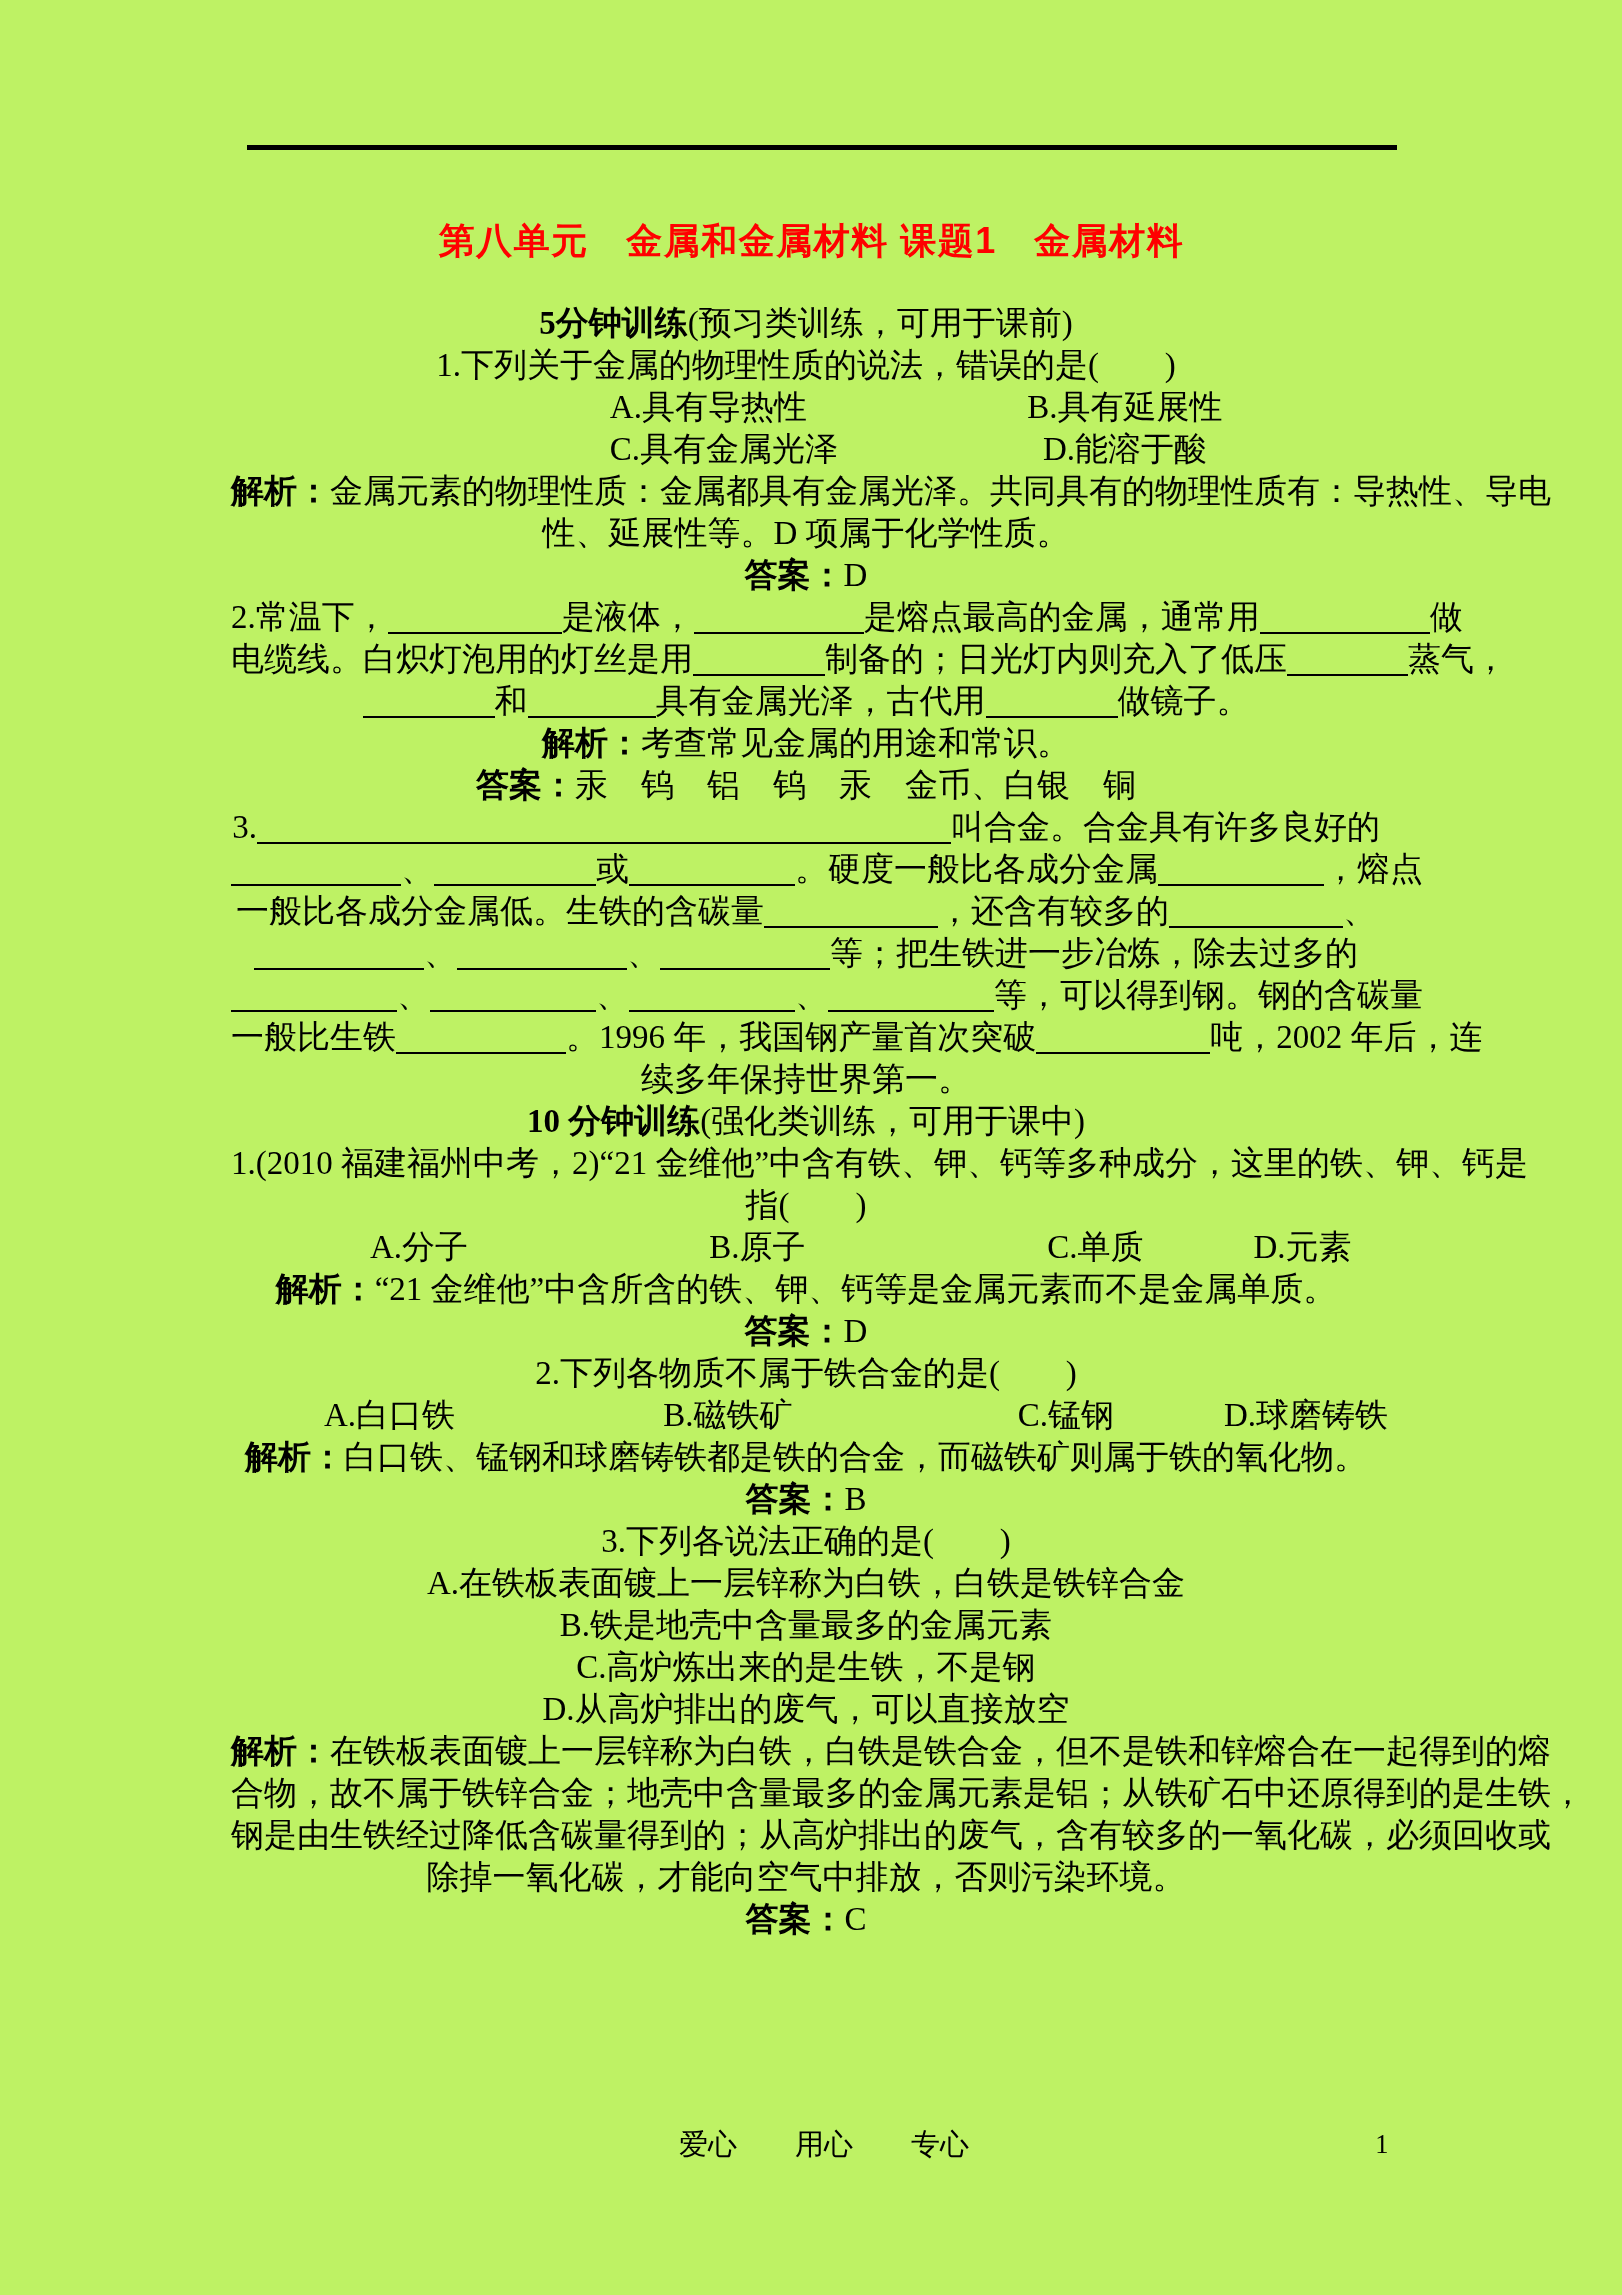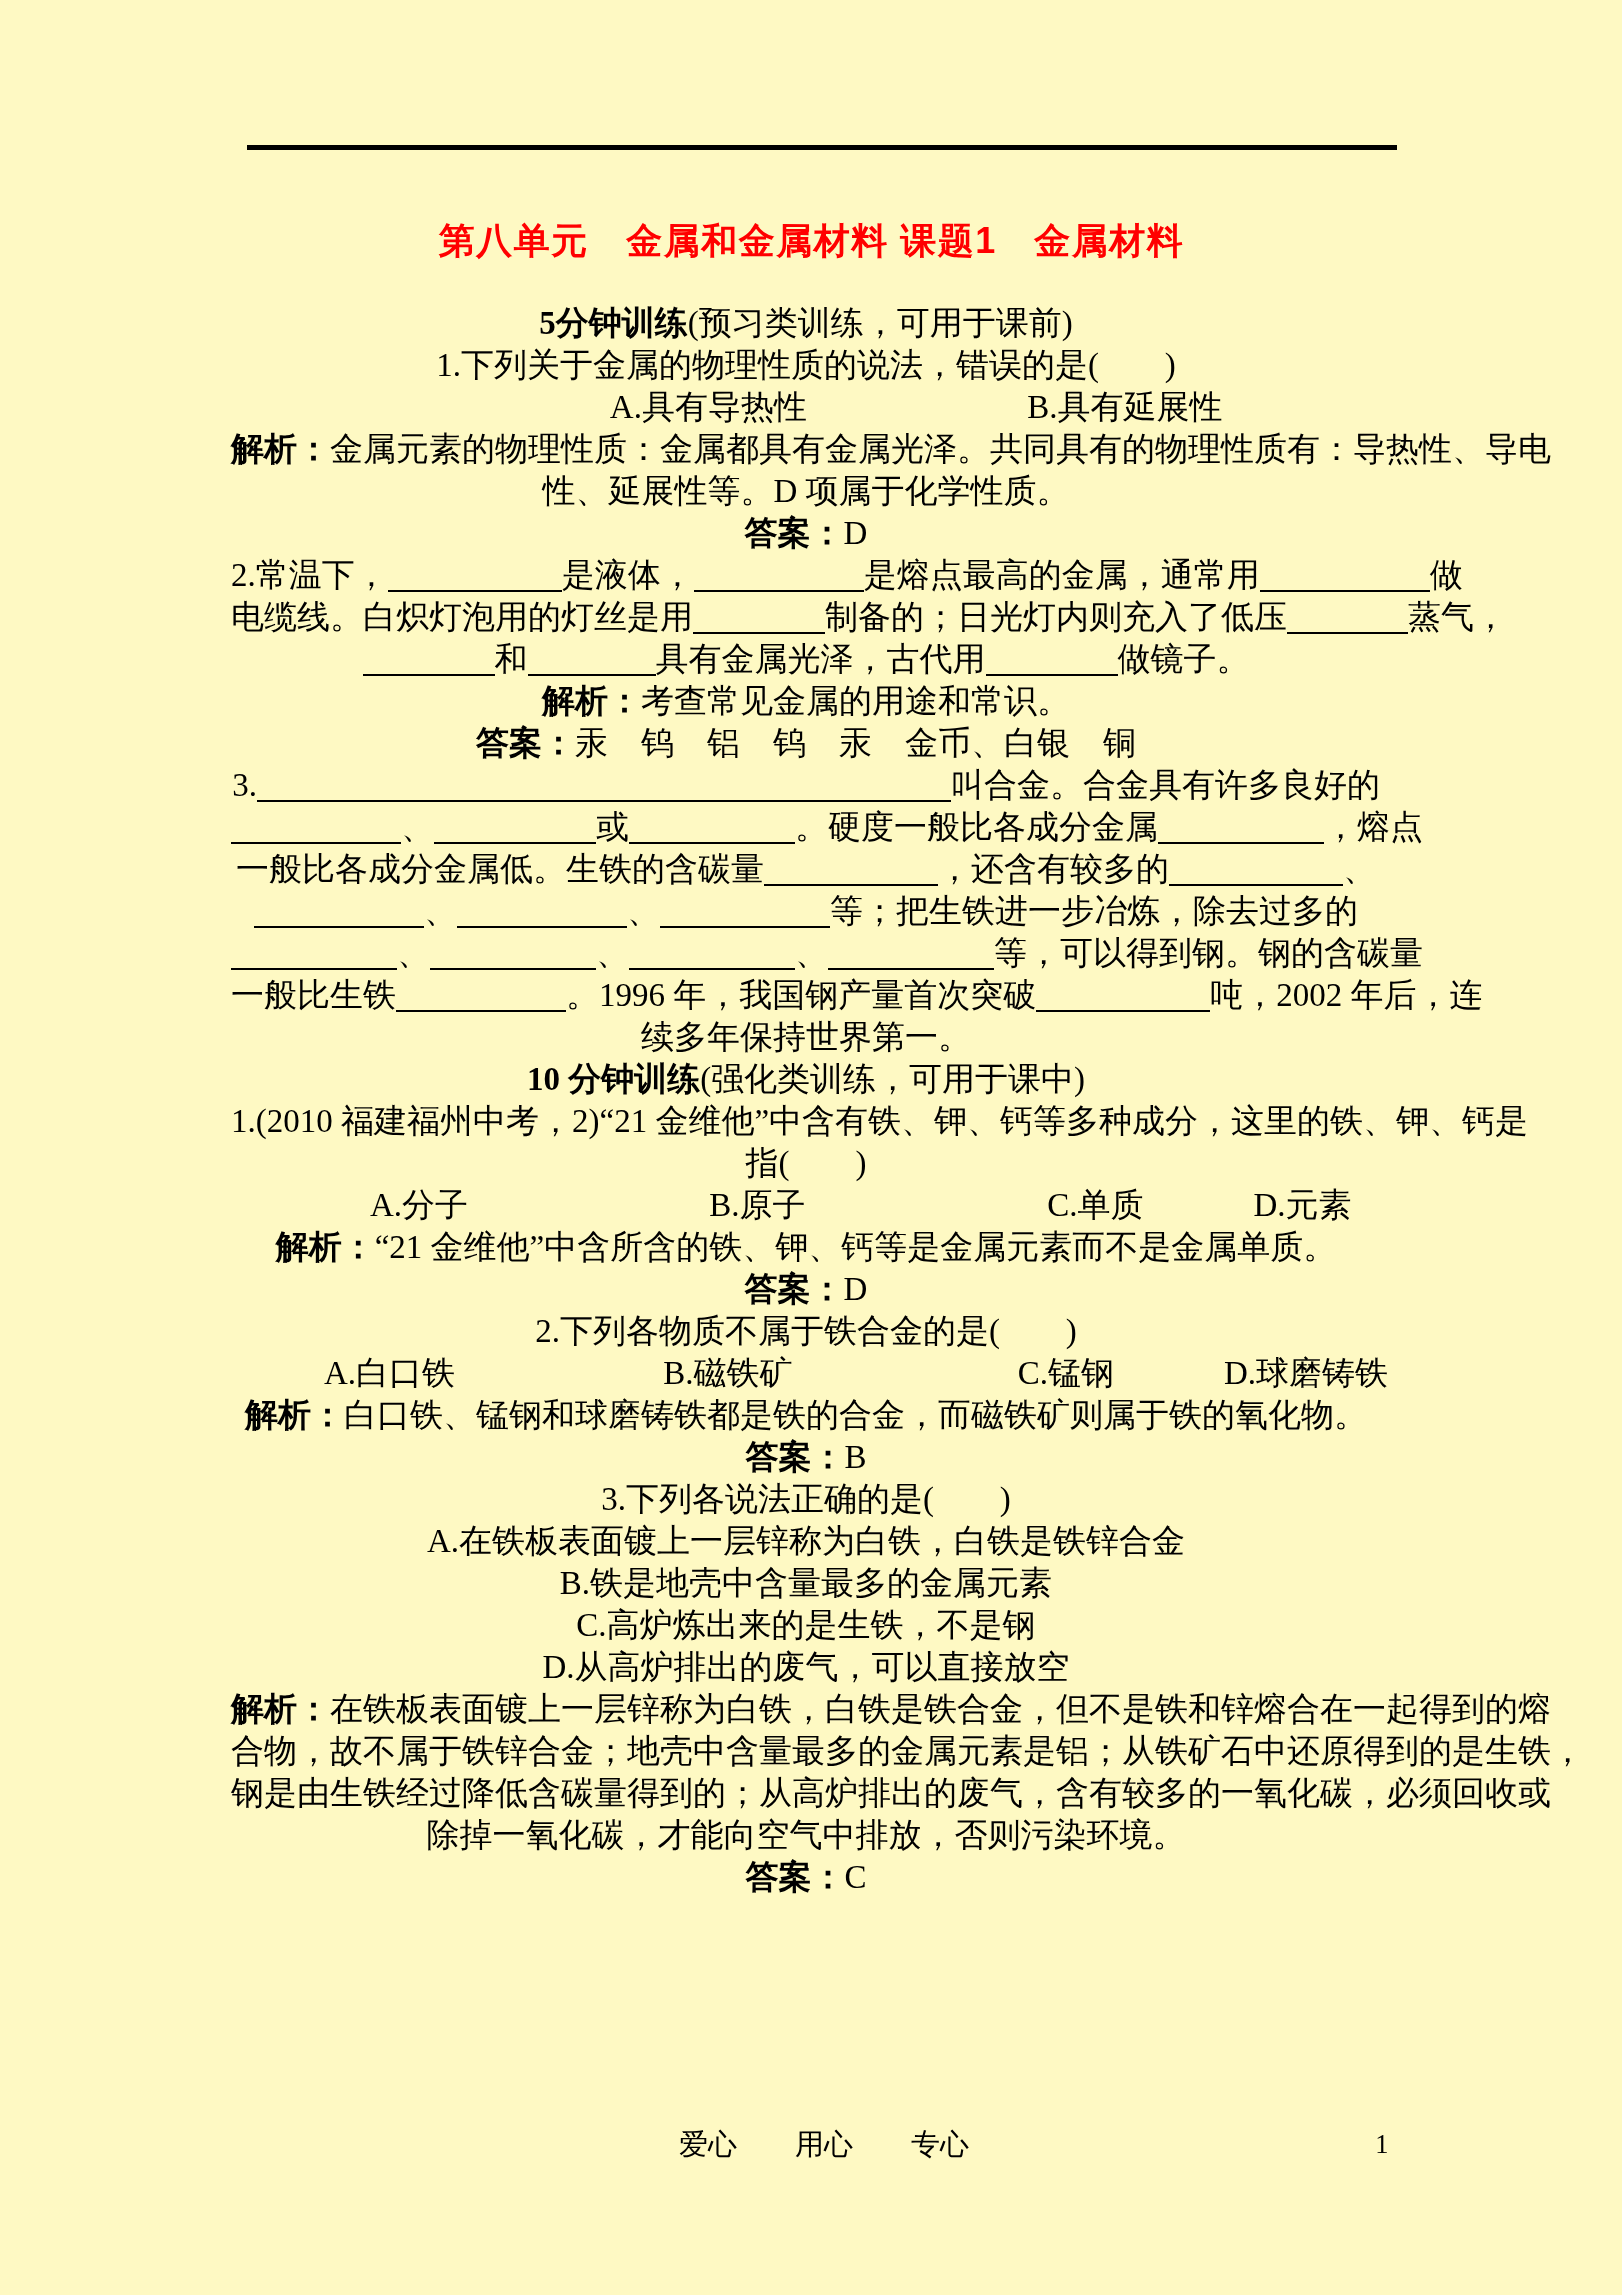--- a/index.html
+++ b/index.html
@@ -1,19 +1,19 @@
 <!DOCTYPE html>
 <html style="font-size:12px"><head>
 <meta charset="utf-8">
 <style>
   html,body{margin:0;padding:0;background:#ffffff;}
   .page{
     position:relative;
     width:1623px;height:2295px;
-    background:#fef9c3;
+    background:#bef264;
     color:#000;
     font-family:"Liberation Serif","DejaVu Serif",serif;
     overflow:hidden;
   }
   .toprule{
     position:absolute;left:247px;top:145px;
     width:1150px;height:5.3px;background:#000;
   }
   .title{
     position:absolute;left:238px;top:217px;width:1147px;
@@ -62,20 +62,21 @@
 
   <h1 class="title">第八单元　金属和金属材料 课题1　金属材料</h1>
 
   <div class="doc">
 
     <div class="ln"><span class="b">5分钟训练</span><span>(预习类训练，可用于课前)</span></div>
 
     <div class="ln"><span>1.下列关于金属的物理性质的说法，错误的是(　　)</span></div>
 
     <div class="ln"><span class="colA">A.具有导热性</span><span>B.具有延展性</span></div>
+    <div class="ln"><span class="colA">C.具有金属光泽</span><span>D.能溶于酸</span></div>
 
     <div class="ln"><span class="b">解析：</span><span>金属元素的物理性质：金属都具有金属光泽。共同具有的物理性质有：导热性、导电</span></div>
     <div class="ln"><span>性、延展性等。D 项属于化学性质。</span></div>
     <div class="ln"><span class="b">答案：</span><span>D</span></div>
 
     <div class="ln"><span>2.常温下，</span><span class="blank w230"></span><span>是液体，</span><span class="blank w225"></span><span>是熔点最高的金属，通常用</span><span class="blank w225"></span><span>做</span></div>
     <div class="ln"><span>电缆线。白炽灯泡用的灯丝是用</span><span class="blank w175"></span><span>制备的；日光灯内则充入了低压</span><span class="blank w160"></span><span>蒸气，</span></div>
     <div class="ln"><span class="blank w175"></span><span>和</span><span class="blank w170"></span><span>具有金属光泽，古代用</span><span class="blank w175"></span><span>做镜子。</span></div>
     <div class="ln"><span class="b">解析：</span><span>考查常见金属的用途和常识。</span></div>
     <div class="ln"><span class="b">答案：</span><span>汞　钨　铝　钨　汞　金币、白银　铜</span></div>

